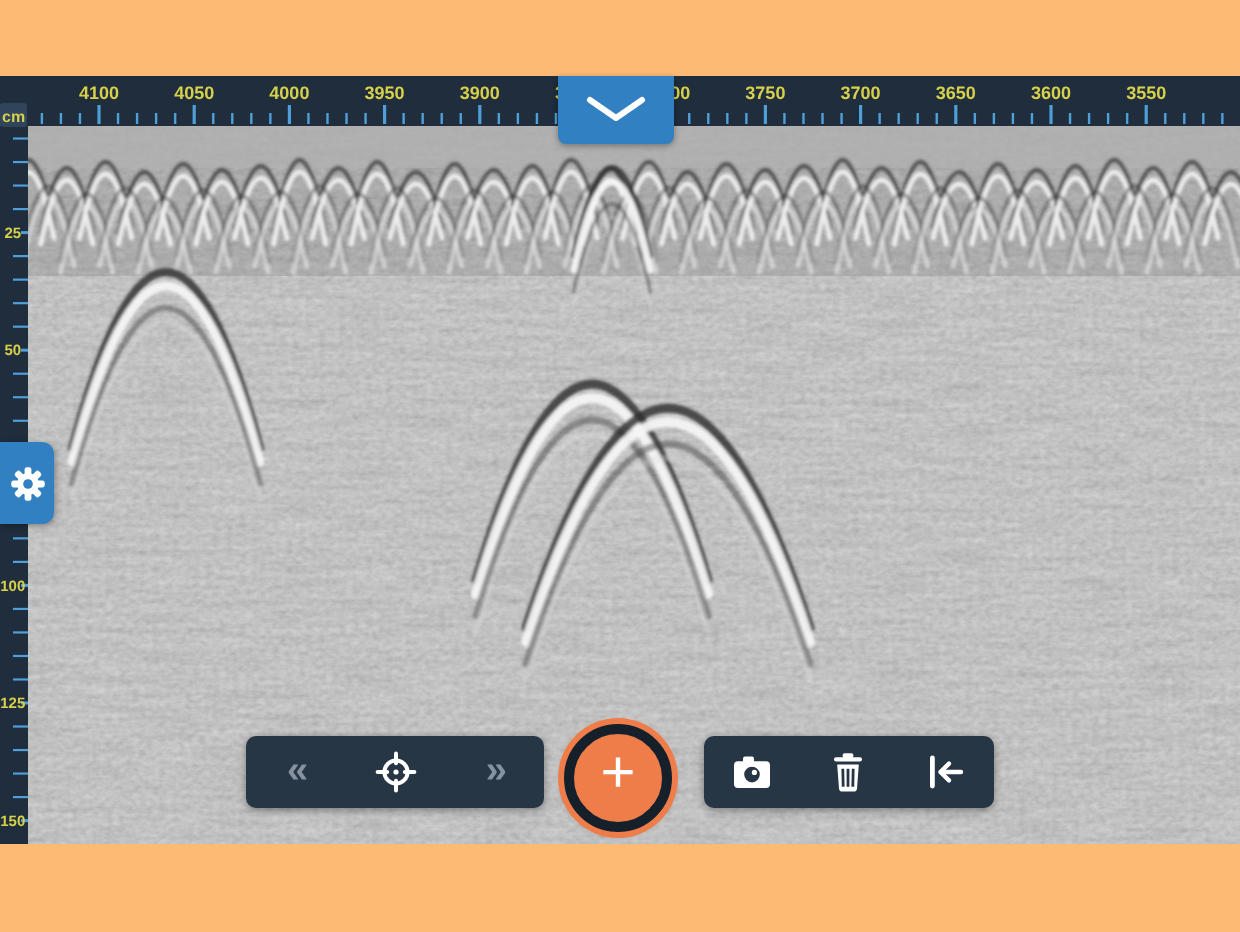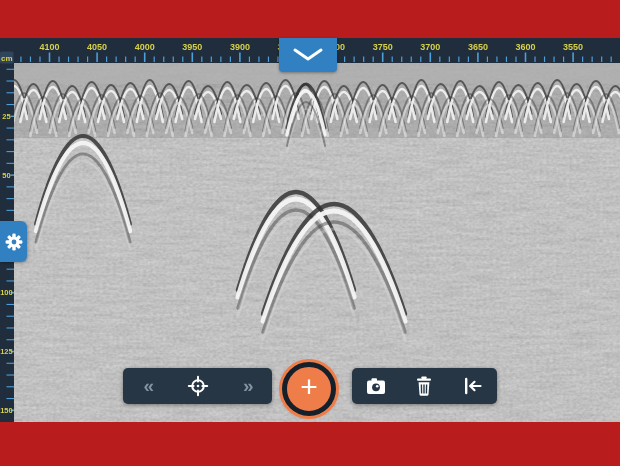--- a/index.html
+++ b/index.html
@@ -1,16 +1,16 @@
 <!DOCTYPE html>
 <html><head>
 <meta charset="utf-8">
 <style>
   html,body{margin:0;padding:0;background:#ffffff;font-family:"Liberation Sans",sans-serif;}
-  .stage{position:relative;width:620px;height:466px;background:#b91c1c;overflow:hidden;}
+  .stage{position:relative;width:620px;height:466px;background:#fdba74;overflow:hidden;}
   .app{position:absolute;left:0;top:0;width:620px;height:466px;}
   svg{display:block;}
   .radargram{position:absolute;left:14px;top:63px;width:606px;height:359px;}
   .top-ruler{position:absolute;left:0;top:38px;width:620px;height:25px;}
   .left-ruler{position:absolute;left:0;top:38px;width:16px;height:384px;overflow:visible;}
   button{border:none;padding:0;margin:0;background:transparent;cursor:pointer;font-family:inherit;}
   .collapse-btn{position:absolute;left:279px;top:38px;width:58px;height:34px;background:#3181c2;
     border-radius:0 0 4px 4px;box-shadow:0 1px 3px rgba(0,0,0,.35);display:flex;align-items:flex-end;justify-content:center;}
   .gear-btn{position:absolute;left:0;top:221px;width:27px;height:41px;background:#3181c2;
     border-radius:0 6px 6px 0;box-shadow:1px 1px 3px rgba(0,0,0,.3);display:flex;align-items:center;justify-content:center;}

